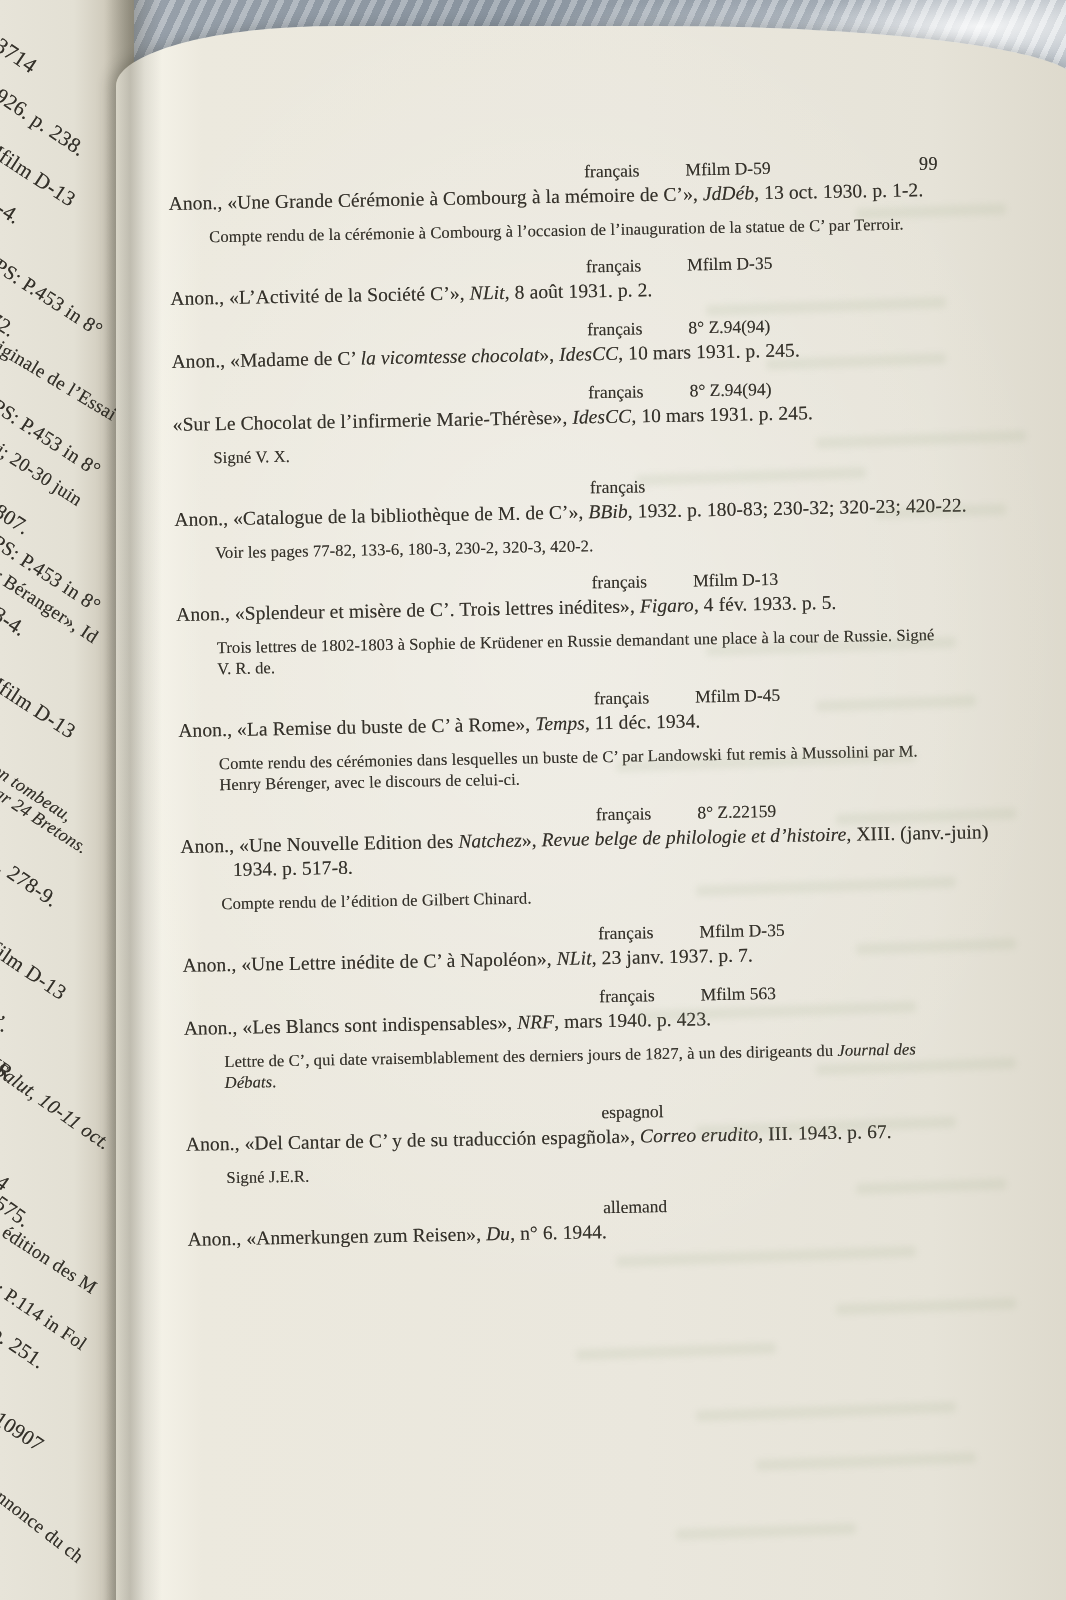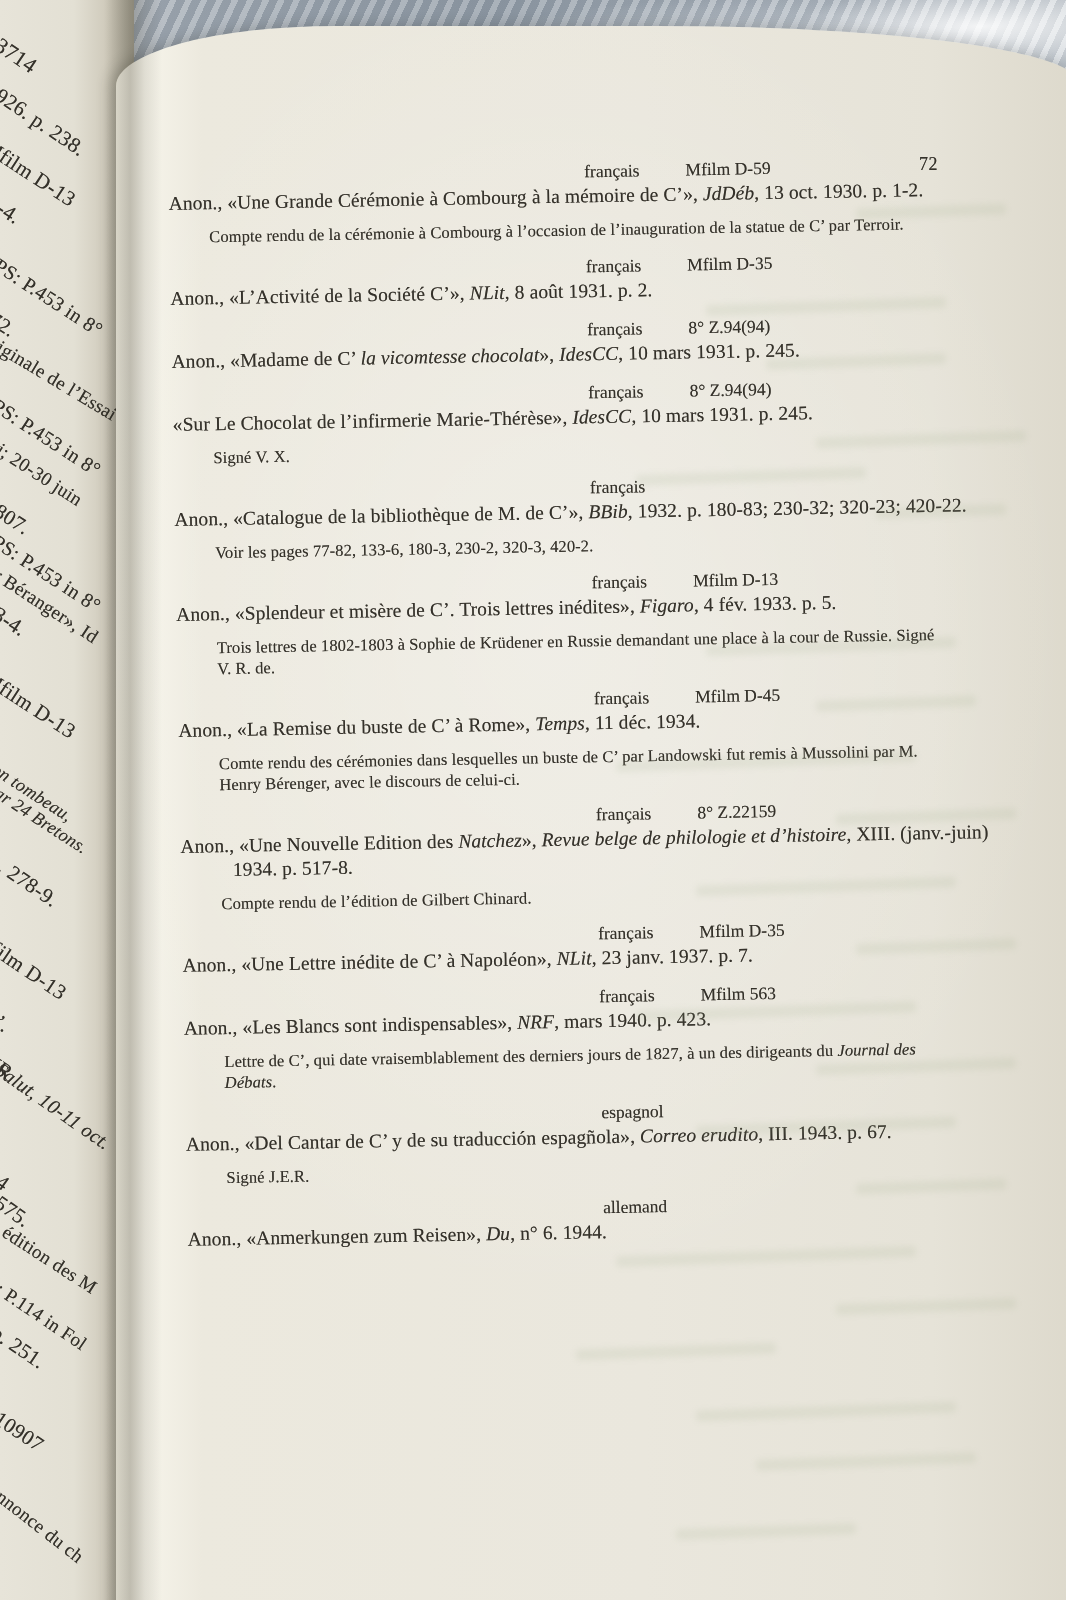--- a/index.html
+++ b/index.html
@@ -105,21 +105,21 @@
     <span class="left-fragment" style="left: -26px; top: 1148px; transform: rotate(35deg); font-size: 21px;">.3714</span>
     <span class="left-fragment" style="left: -14px; top: 1178px; transform: rotate(35deg); font-size: 21px;">p. 575.</span>
     <span class="left-fragment" style="left: -18px; top: 1203px; transform: rotate(33deg); font-size: 19px;">une édition des M</span>
     <span class="left-fragment" style="left: -14px; top: 1266px; transform: rotate(34deg); font-size: 19px;">PS:  P.114 in Fol</span>
     <span class="left-fragment" style="left: -18px; top: 1308px; transform: rotate(34deg); font-size: 21px;">0.  p. 251.</span>
     <span class="left-fragment" style="left: -12px; top: 1396px; transform: rotate(34deg); font-size: 21px;">Z.10907</span>
     <span class="left-fragment" style="left: -20px; top: 1466px; transform: rotate(38deg); font-size: 19px;">ts, annonce du ch</span>
   </div>
 
 <div class="right-page">
-  <div class="page-number">72</div>
+  <div class="page-number">99</div>
   <div class="page-content">
       <div class="entry-block">
         <div class="lang-line"><span>français</span><span class="shelf">Mfilm D-59</span></div>
         <p class="citation"><span>Anon., «Une Grande Cérémonie à Combourg à la mémoire de C’», </span><i>JdDéb</i><span>, 13 oct. 1930.  p. 1-2.</span></p>
         <p class="note"><span>Compte rendu de la cérémonie à Combourg à l’occasion de l’inauguration de la statue de C’ par Terroir.</span></p>
       </div>
       <div class="entry-block">
         <div class="lang-line"><span>français</span><span class="shelf">Mfilm D-35</span></div>
         <p class="citation"><span>Anon., «L’Activité de la Société C’», </span><i>NLit</i><span>, 8 août 1931.  p. 2.</span></p>
       </div>

